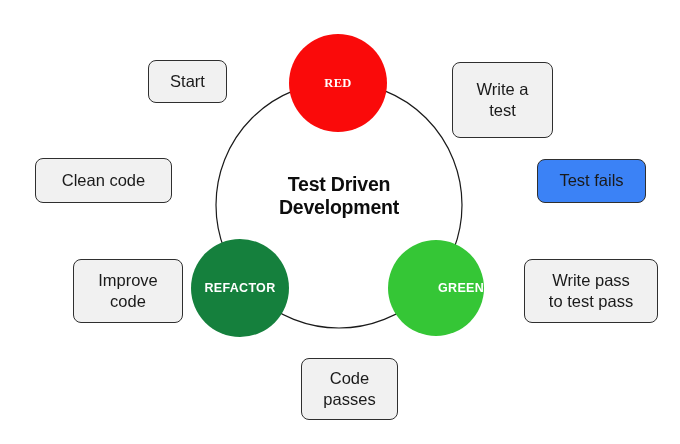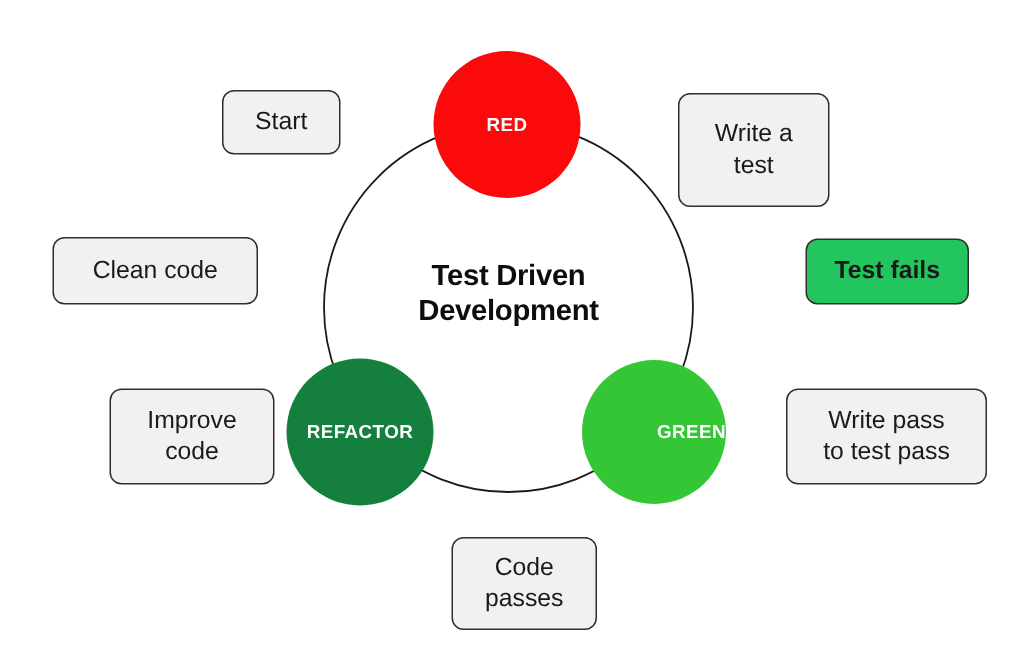--- a/index.html
+++ b/index.html
@@ -35,21 +35,21 @@
     color: #ffffff;
     font-size: 12.5px;
     font-weight: 700;
     letter-spacing: 0.3px;
     line-height: 1;
     text-align: center;
     user-select: none;
   }
   #node-red {
     left: 289px; top: 34px;
-    width: 98px; height: 98px;
+    width: 98px; height: 98px; font-family: Liberation Serif, serif;
   }
   #node-refactor {
     left: 191px; top: 239px;
     width: 98px; height: 98px;
   }
   #node-green {
     left: 388px; top: 240px;
     width: 96px; height: 96px; justify-content: flex-end;
   }
 
@@ -127,21 +127,21 @@
     <div>
       <div>Write a</div>
       <div>test</div>
     </div>
   </div>
 
   <div class="label-box" id="box-clean-code" style="background: rgb(241, 241, 241); border-color: rgb(47, 47, 47); color: rgb(26, 26, 26);">
     <span>Clean code</span>
   </div>
 
-  <div class="label-box" id="box-test-fails" style="background: #22c55e; border-color: rgb(47, 47, 47); color: rgb(26, 26, 26); font-weight: bold;">
+  <div class="label-box" id="box-test-fails" style="background: #3b82f6; border-color: rgb(47, 47, 47); color: rgb(26, 26, 26);">
     <span>Test fails</span>
   </div>
 
   <div class="label-box" id="box-improve-code" style="background: rgb(241, 241, 241); border-color: rgb(47, 47, 47); color: rgb(26, 26, 26); margin-left: 25px;">
     <div>
       <div>Improve</div>
       <div>code</div>
     </div>
   </div>
 

